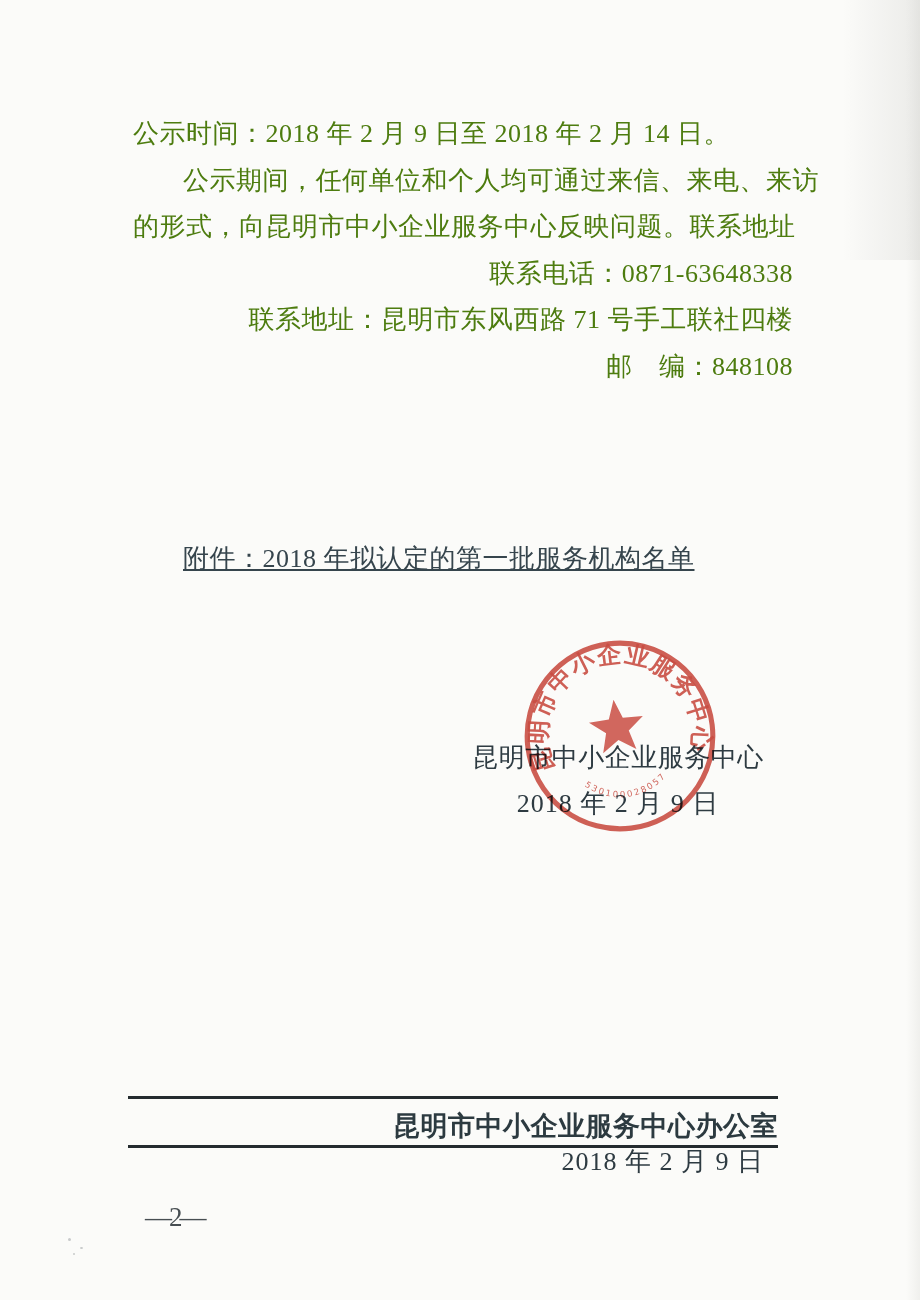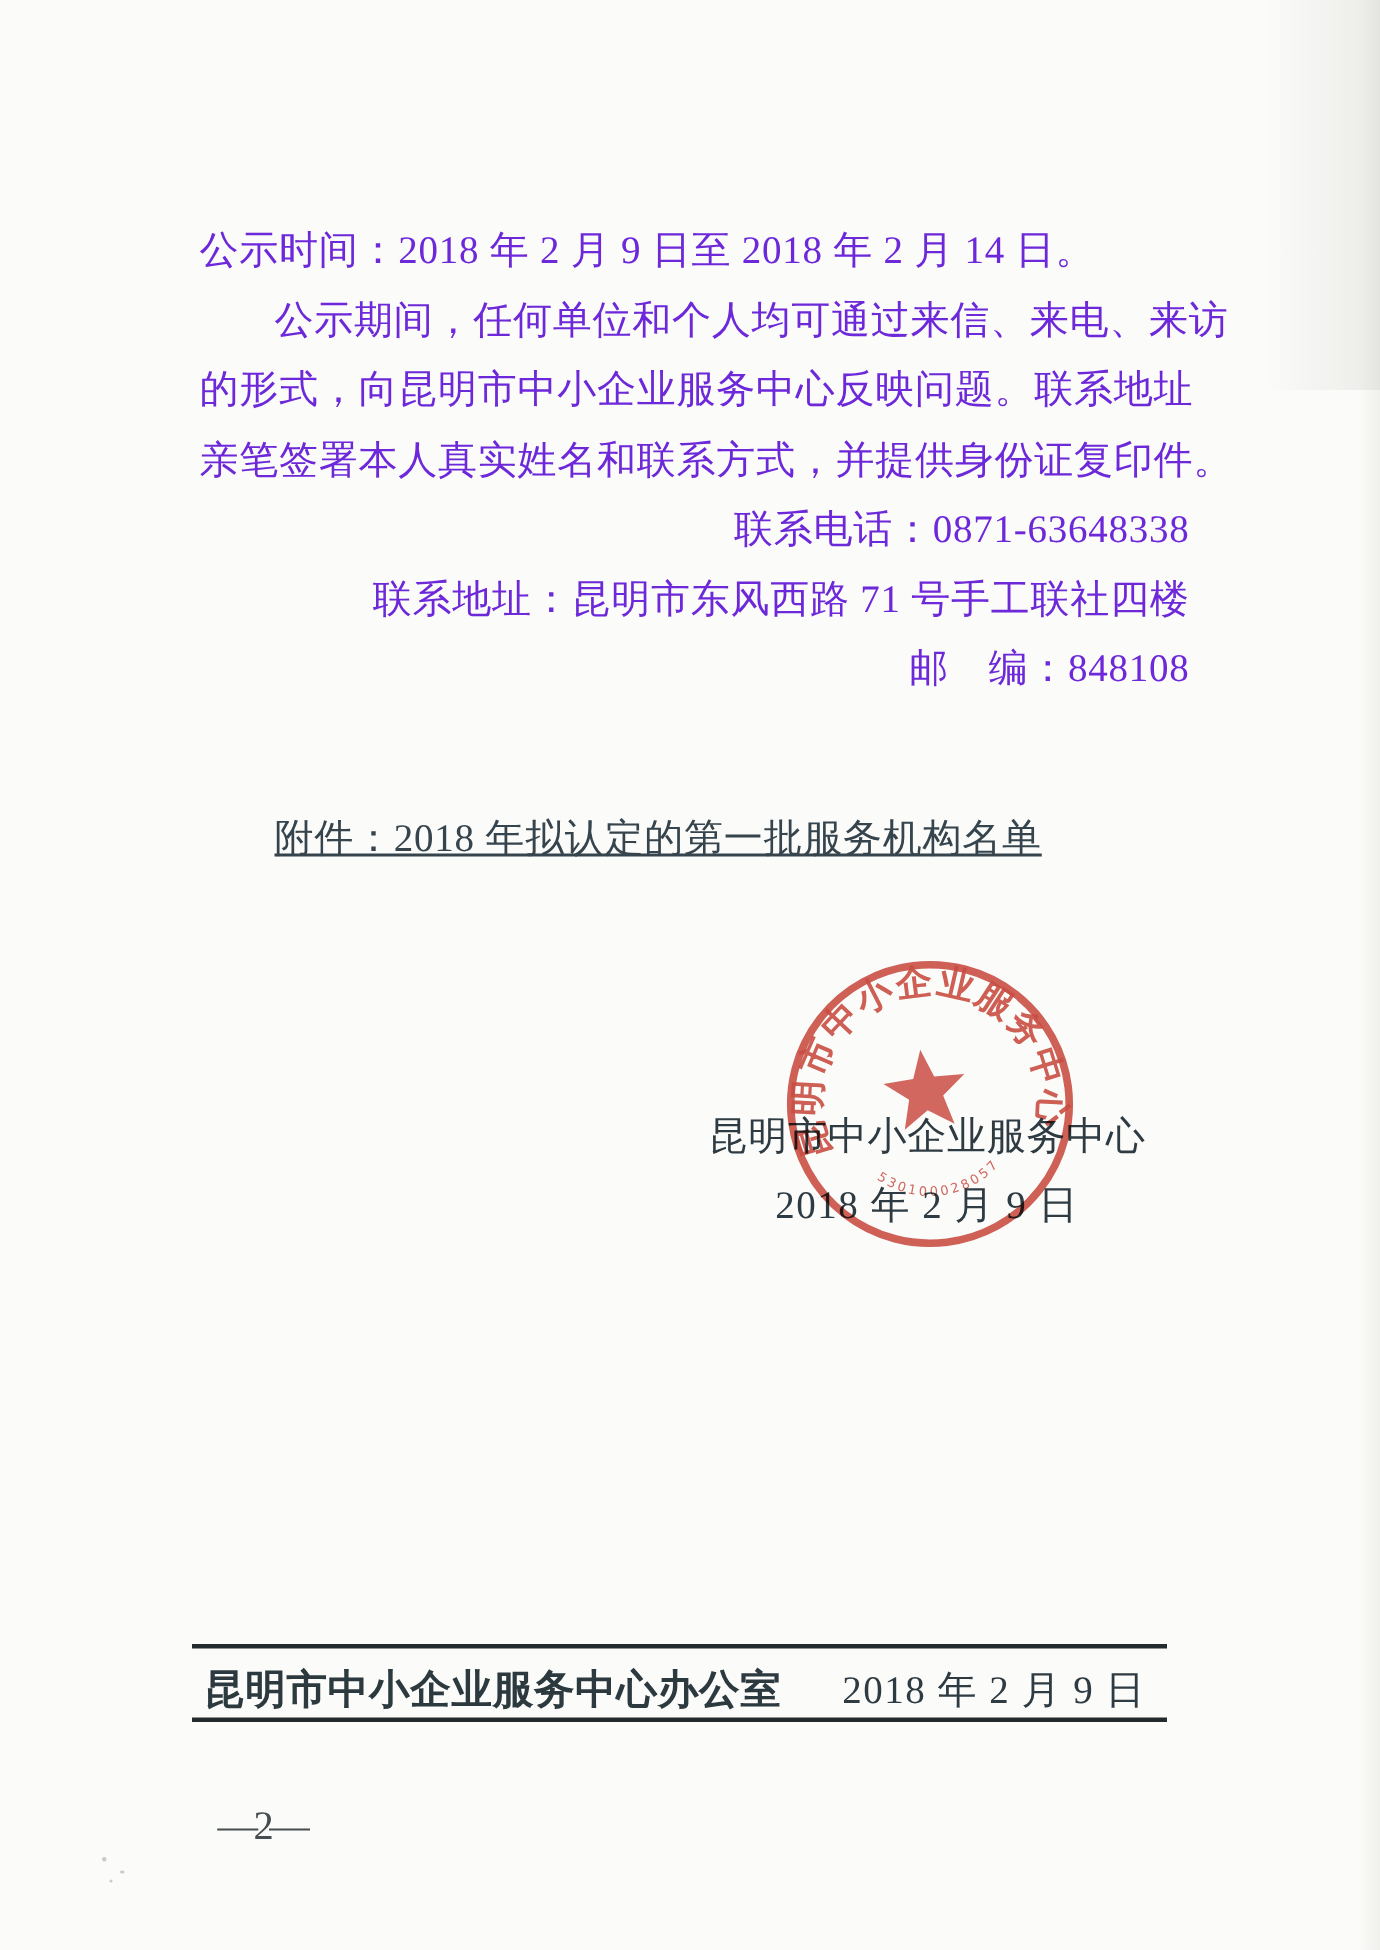--- a/index.html
+++ b/index.html
@@ -21,24 +21,24 @@
     background:linear-gradient(to left, rgba(198,198,194,0.30), rgba(198,198,194,0.0) 70%);
     pointer-events:none;
   }
   .edge-shade{
     position:absolute;top:0;right:0;width:14px;height:1300px;
     background:linear-gradient(to left, rgba(205,205,200,0.25), rgba(205,205,200,0));
     pointer-events:none;
   }
 
   .body-lines{
-    position:absolute;left:133px;top:144px;width:660px;
+    position:absolute;left:133px;top:111px;width:660px;
     font-size:26px;line-height:46.5px;
     letter-spacing:0.5px;
-    color:#6d28d9;
+    color:#4d7c0f;
   }
   .body-lines .line{white-space:nowrap;}
   .body-lines .line.indent{padding-left:50px;text-align:right;}
 
   .attachment{
     position:absolute;left:133px;top:536px;width:660px;
     font-size:26px;line-height:46px;letter-spacing:0.5px;
     padding-left:50px;white-space:nowrap;text-decoration:underline;
   }
 
@@ -63,21 +63,21 @@
   }
 
   
   .footer-rule{
     position:absolute;left:128px;width:650px;height:3px;background:#242b2f;
   }
   .footer-rule.top{top:1096px;}
   .footer-rule.bottom{top:1145px;}
   .footer-row{
     position:absolute;left:128px;top:1108px;width:650px;height:36px;
-    display:flex;justify-content:space-between;align-items:flex-end;
+    display:flex;justify-content:space-between;align-items:flex-end;flex-direction:column;
   }
   .footer-office{
     font-size:27px;font-weight:bold;letter-spacing:0.5px;
     color:#2c3a40;padding-left:8px;white-space:nowrap;
   }
   .footer-date{
     font-size:26px;letter-spacing:1px;color:#2e3b42;
     padding-right:14px;white-space:nowrap;
   }
 
@@ -96,21 +96,20 @@
 
 <div class="page">
 
   <div class="corner-shade"></div>
   <div class="edge-shade"></div>
 
   <div class="body-lines">
     <div class="line">公示时间：2018 年 2 月 9 日至 2018 年 2 月 14 日。</div>
     <div class="line indent">公示期间，任何单位和个人均可通过来信、来电、来访</div>
     <div class="line">的形式，向昆明市中小企业服务中心反映问题。联系地址</div>
-    <div class="line">亲笔签署本人真实姓名和联系方式，并提供身份证复印件。</div>
     <div class="line indent">联系电话：0871-63648338</div>
     <div class="line indent">联系地址：昆明市东风西路 71 号手工联社四楼</div>
     <div class="line indent">邮　编：848108</div>
   </div>
 
   <div class="attachment">附件：2018 年拟认定的第一批服务机构名单</div>
 
   <div class="sig-org">昆明市中小企业服务中心</div>
   <div class="sig-date">2018 年 2 月 9 日</div>
 

